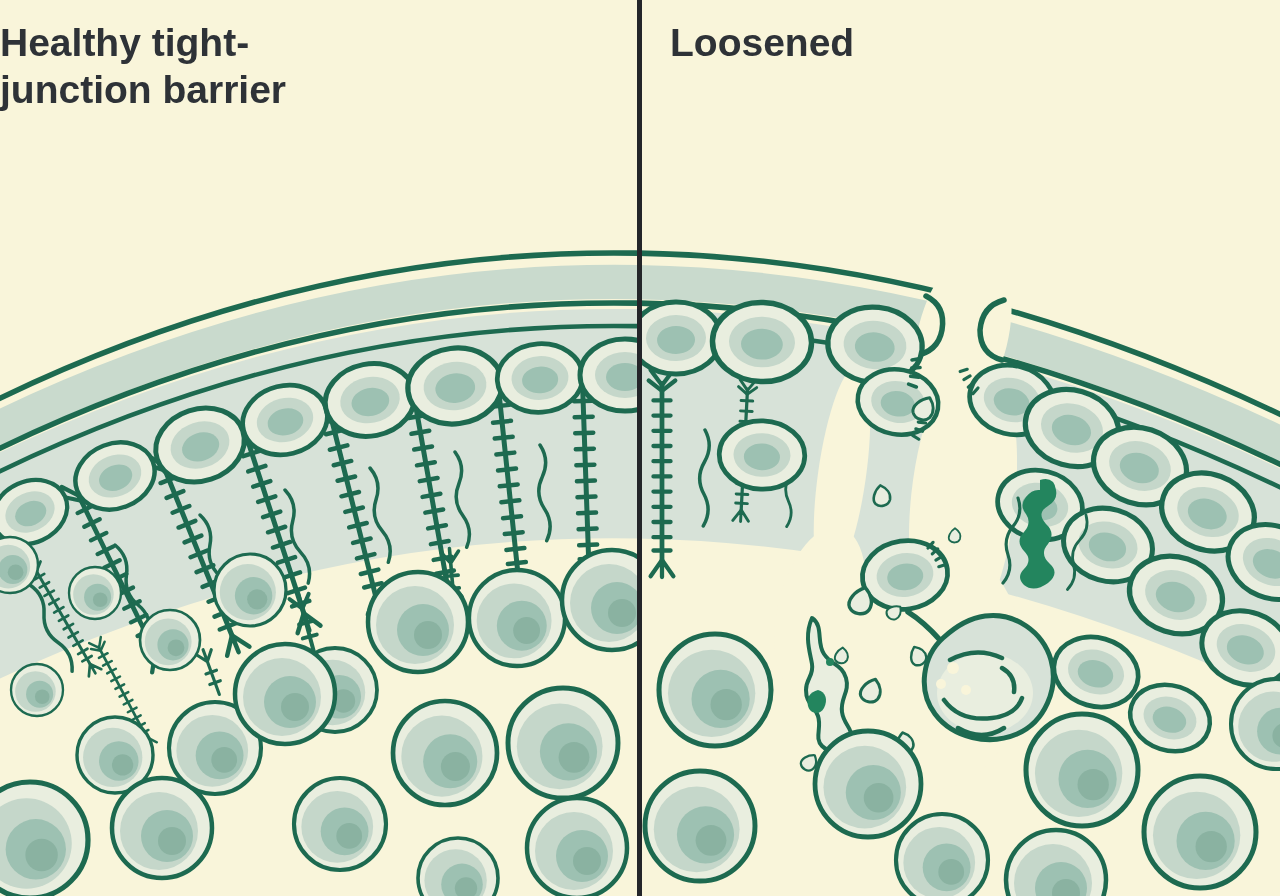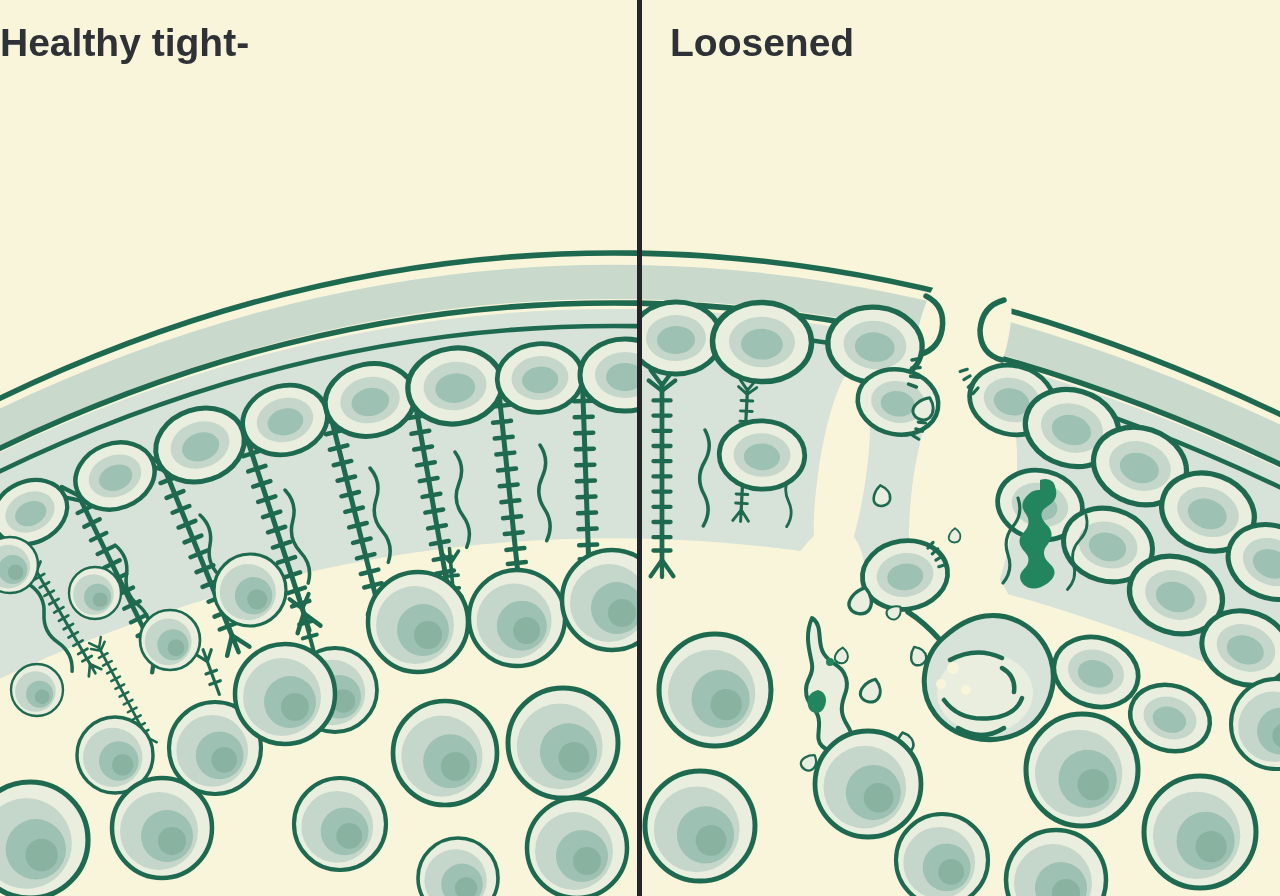--- a/index.html
+++ b/index.html
@@ -247,18 +247,19 @@
       <use href="#cell" transform="translate(1200,832) scale(1.12)"></use>
       <use href="#cell" transform="translate(1276,724) scale(0.9)"></use>
     </g>
   </g>
 
   <rect class="divider" x="637" y="0" width="5" height="896"></rect>
 </svg>
 
 <div class="panel-title left">
   <div>Healthy tight-</div>
+  <div>junction barrier</div>
 </div>
 <div class="panel-title right">
   <div>Loosened</div>
 </div>
 
 </div>
 
 </body></html>

